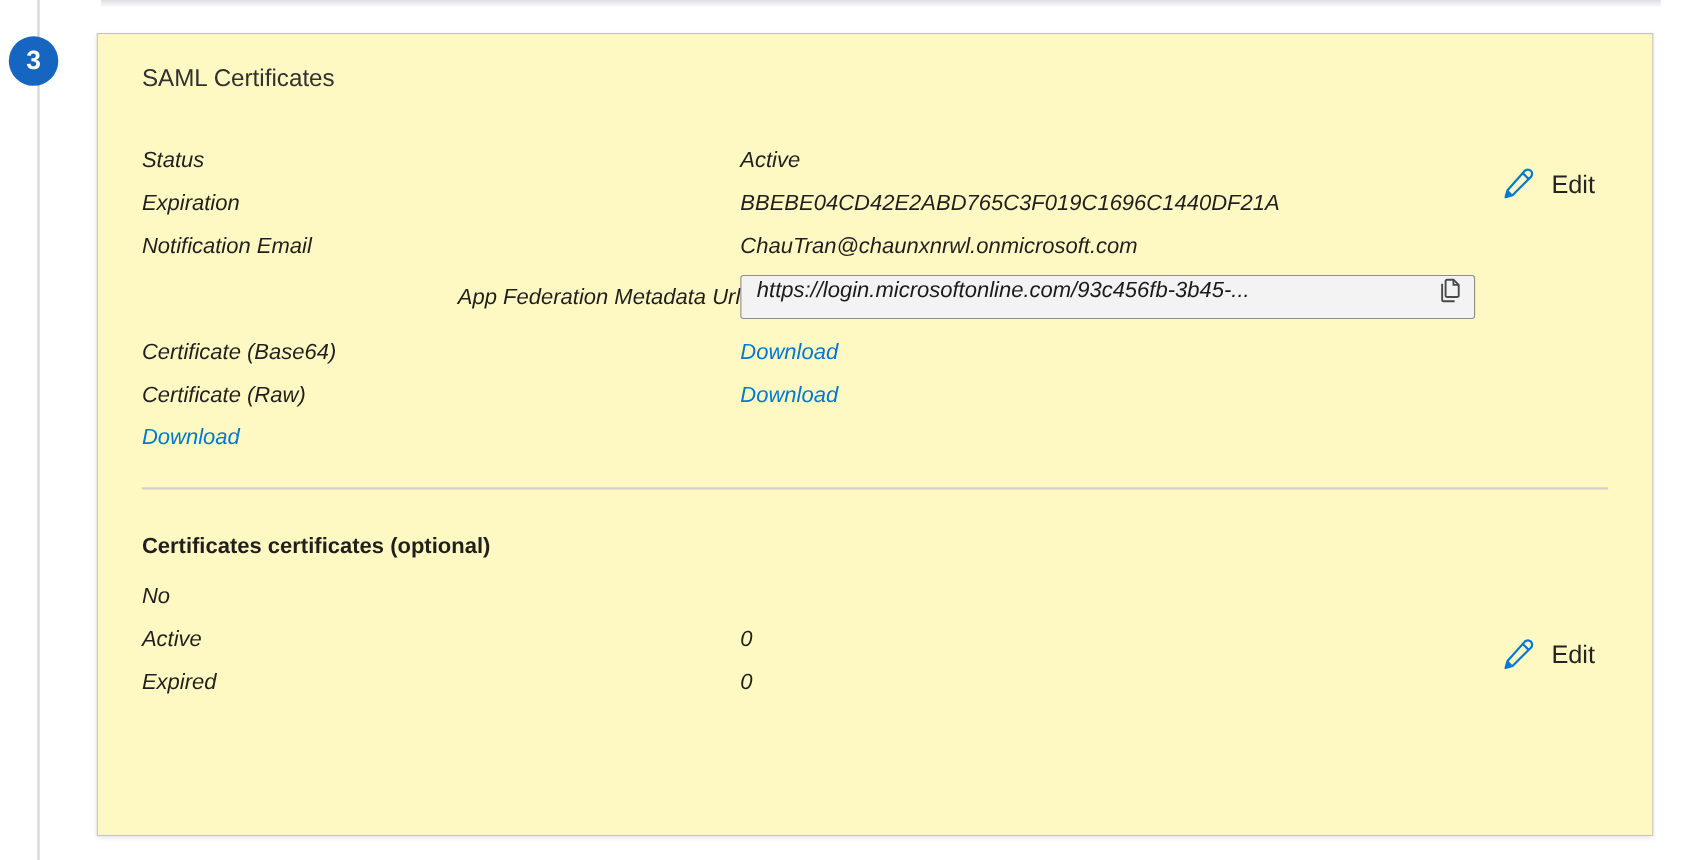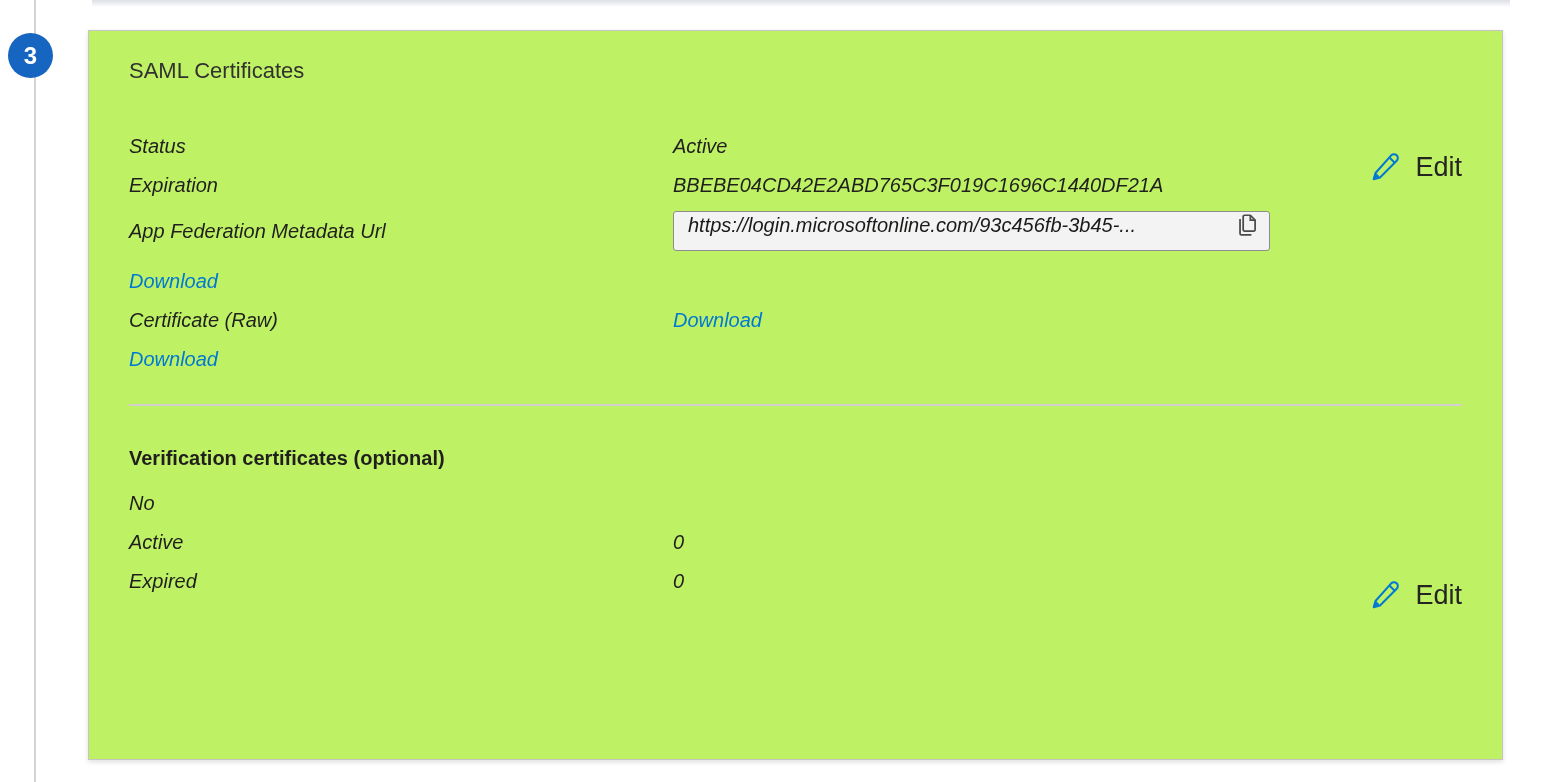--- a/index.html
+++ b/index.html
@@ -10,42 +10,42 @@
   }
   .connector{position:absolute;left:34px;top:0;width:2px;height:782px;background:#d4d4d4;}
   .prev-shadow{position:absolute;left:92px;top:0;width:1418px;height:7px;
     background:linear-gradient(180deg,#dcdfe5 0%,#ffffff 100%);}
   .badge{
     position:absolute;left:8px;top:33px;width:45px;height:45px;border-radius:50%;
     background:#1665c0;color:#ffffff;display:flex;align-items:center;justify-content:center;
     font-size:24px;font-weight:bold;
   }
   .card{
-    position:absolute;left:88px;top:30px;width:1415px;height:730px;background:#bef264;
+    position:absolute;left:88px;top:30px;width:1415px;height:730px;background:#fef9c3;
     border:1.5px solid #c7c5c3;box-shadow:0 2px 5px rgba(0,0,0,0.13);
     box-sizing:border-box;padding:27px 40px;
   }
   .card-title{font-size:22px;line-height:26px;color:#323130;margin:0 0 49px 0;font-weight:400;}
   .section-heading{font-size:20px;line-height:26px;font-weight:700;color:#201f1e;margin:0 0 19px 0;}
   .row{display:flex;margin-bottom:13px;font-size:20px;line-height:26px;font-style:italic;}
   .row .label{width:544px;flex:none;color:#201f1e;}
   .row .value{color:#201f1e;}
   .link{color:#0078d4;text-decoration:none;cursor:pointer;text-align:center;}
-  .row-field{align-items:center;margin-bottom:17px;}
+  .row-field{align-items:center;margin-bottom:17px;text-align:right;}
   .copyfield{
     display:flex;align-items:center;justify-content:space-between;
-    width:597px;height:40px;box-sizing:border-box;background:#f3f3f3;
+    width:668px;height:40px;box-sizing:border-box;background:#f3f3f3;
     border:1.5px solid #8f8d8b;border-radius:3px;padding:0 10px 12px 14px;cursor:text;
   }
   .copyfield-text{font-size:20px;color:#1b1a19;white-space:nowrap;overflow:hidden;}
   .copy-btn{background:none;border:none;padding:0;margin-left:10px;cursor:pointer;display:flex;align-items:center;}
   .divider{height:2px;background:#d2d0ce;border:none;margin:32px 0 39px 0;}
   .edit-btn{
-    position:absolute;right:40px;display:flex;align-items:center;gap:14px;
-    cursor:pointer;font-size:27px;color:#252423;background:none;border:none;
+    position:absolute;right:52px;display:flex;align-items:center;gap:14px;
+    cursor:pointer;font-size:23px;color:#252423;background:none;border:none;
     font-family:inherit;padding:0;
   }
   .edit-1{top:120px;}
   .edit-2{top:548px;}
   .pencil{display:flex;}
 </style>
 </head>
 <body>
 
 <div class="connector"></div>
@@ -86,51 +86,56 @@
     <span class="label">Status</span>
     <span class="value">Active</span>
   </div>
 
   <div class="row">
     <span class="label">Expiration</span>
     <span class="value">BBEBE04CD42E2ABD765C3F019C1696C1440DF21A</span>
   </div>
 
 
+  <div class="row">
+    <span class="label">Notification Email</span>
+    <span class="value">ChauTran@chaunxnrwl.onmicrosoft.com</span>
+  </div>
 
   <div class="row row-field">
     <span class="label">App Federation Metadata Url</span>
     <div class="copyfield">
       <span class="copyfield-text">https://login.microsoftonline.com/93c456fb-3b45-...</span>
       <button class="copy-btn">
         <svg width="26" height="26" viewBox="0 0 24 24">
           <path d="M6.5 6.5 V19.8 a1.3 1.3 0 0 0 1.3 1.3 H17" fill="none" stroke="#4a4a4a" stroke-width="1.6"></path>
           <path d="M10.6 3 H16 l4.4 4.4 V16.4 a1.2 1.2 0 0 1 -1.2 1.2 H10.6 a1.2 1.2 0 0 1 -1.2 -1.2 V4.2 a1.2 1.2 0 0 1 1.2 -1.2 Z" fill="none" stroke="#4a4a4a" stroke-width="1.6" stroke-linejoin="round"></path>
           <path d="M16 3 V7.4 H20.4" fill="none" stroke="#4a4a4a" stroke-width="1.6"></path>
         </svg>
       </button>
     </div>
   </div>
 
   <div class="row">
+    <span class="label">Certificate (Base64)</span>
     <a class="link">Download</a>
   </div>
 
   <div class="row">
     <span class="label">Certificate (Raw)</span>
     <a class="link">Download</a>
   </div>
 
   <div class="row">
     <a class="link">Download</a>
   </div>
 
   <hr class="divider">
 
-  <h3 class="section-heading">Verification certificates (optional)</h3>
+  <h3 class="section-heading">Certificates certificates (optional)</h3>
 
   <div class="row">
     <span class="value">No</span>
   </div>
 
   <div class="row">
     <span class="label">Active</span>
     <span class="value">0</span>
   </div>
 

